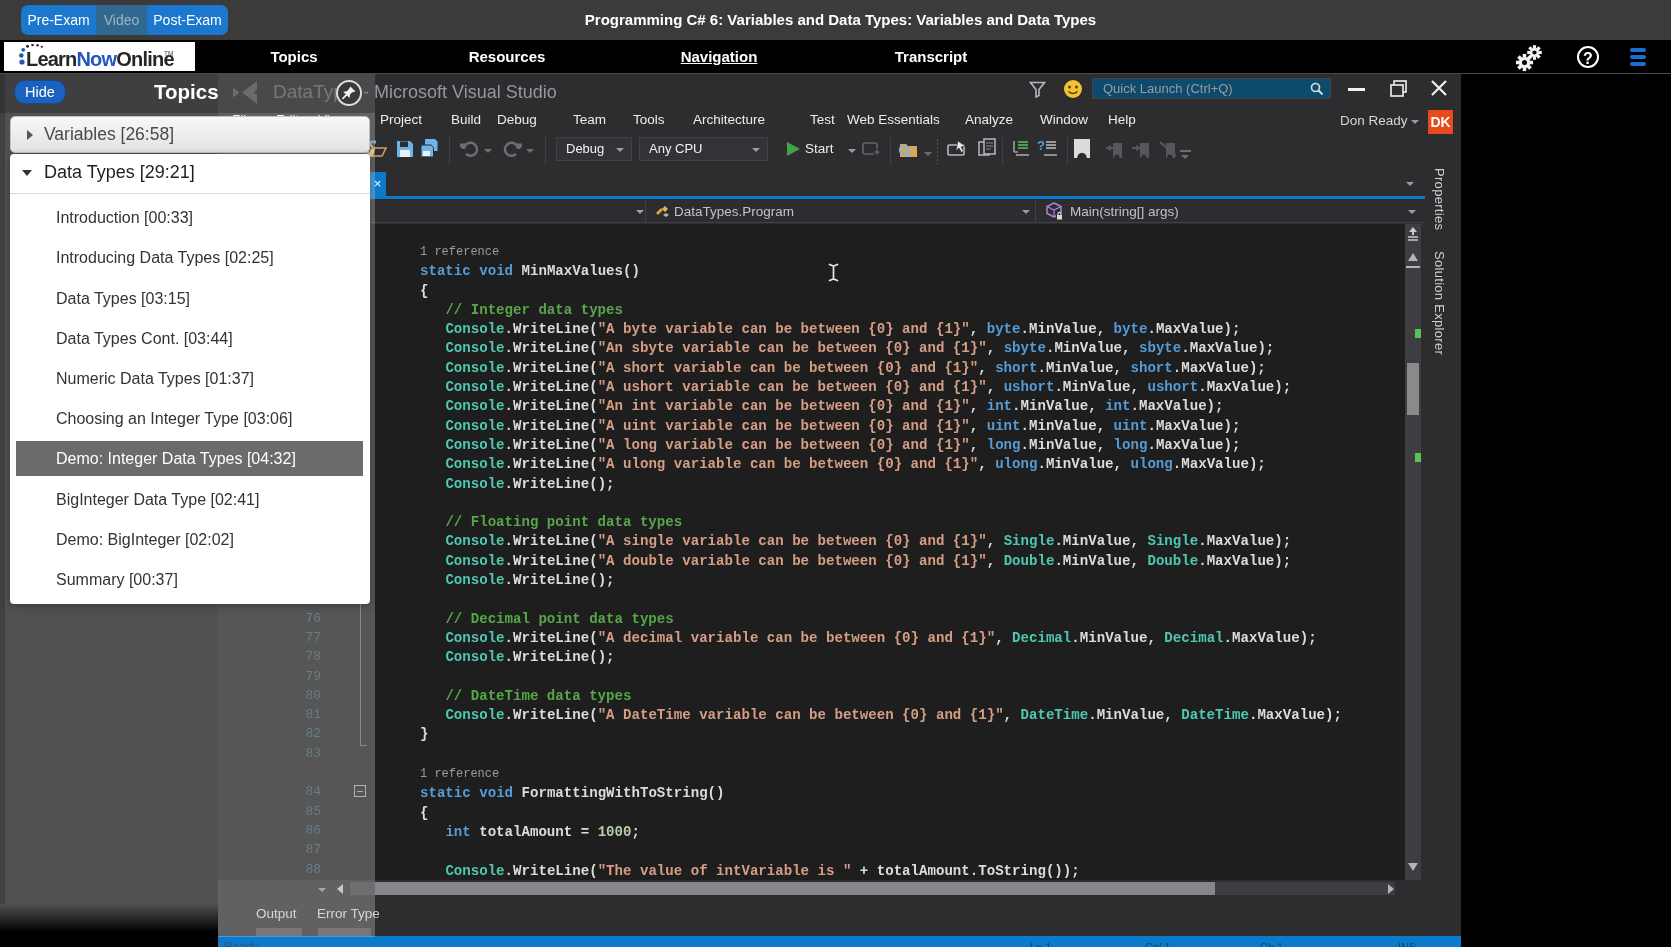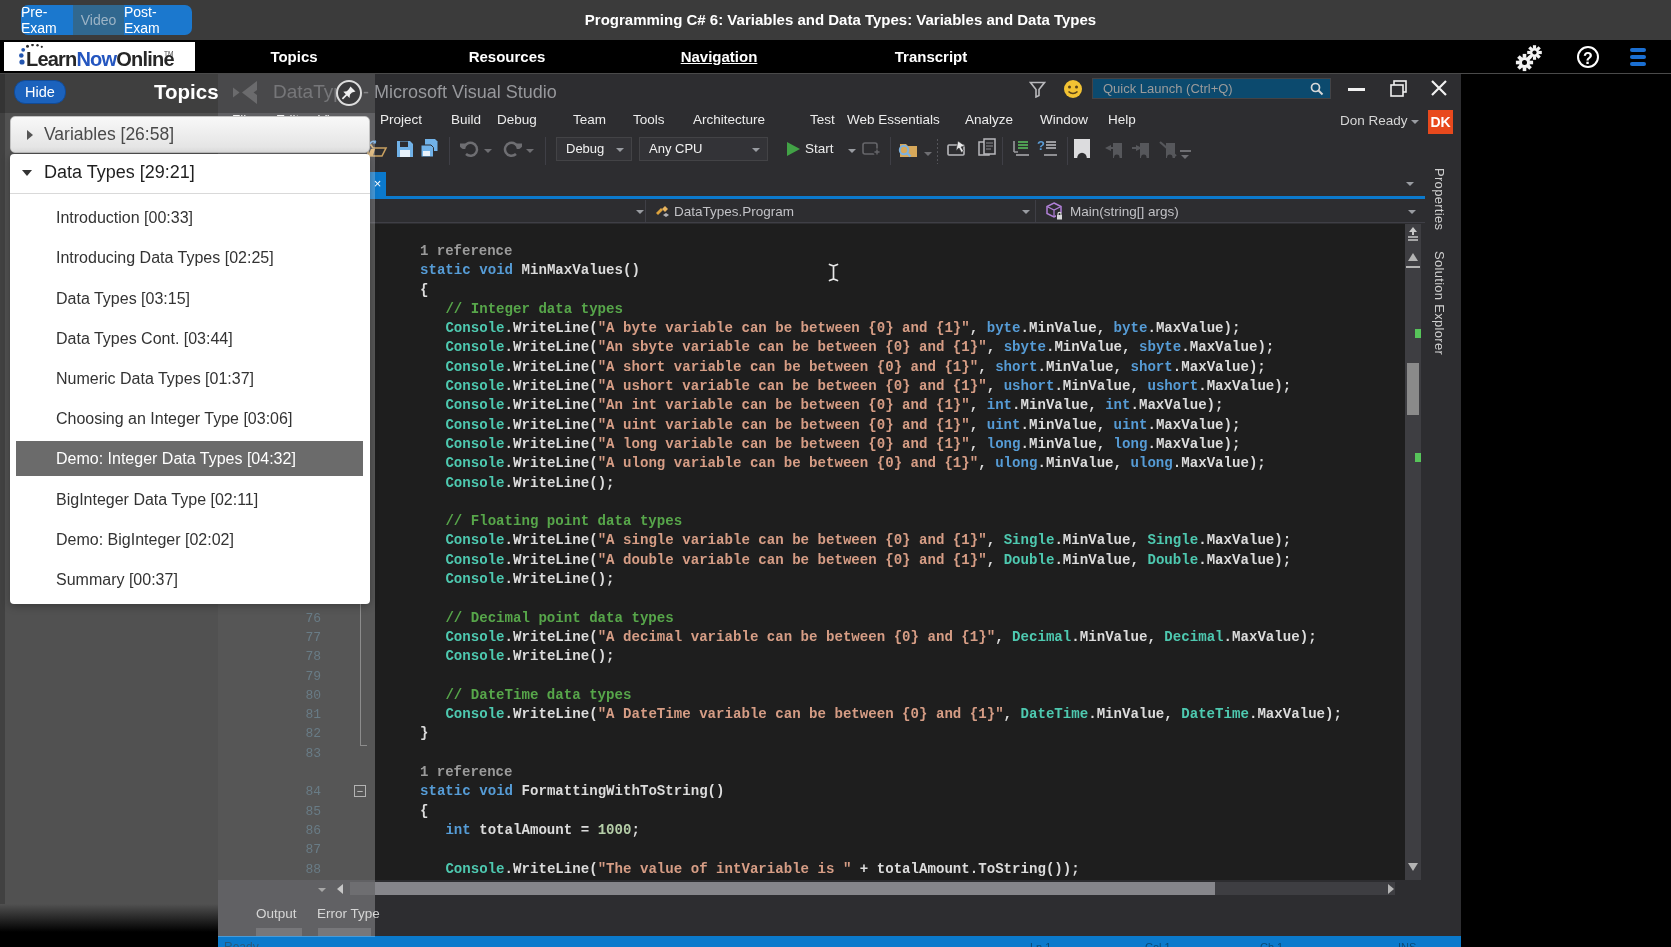--- a/index.html
+++ b/index.html
@@ -55,33 +55,33 @@
   .darr { width:0; height:0; border-top:4px solid #999ca1; border-left:4px solid transparent; border-right:4px solid transparent; }
   .tsep { width:1px; background:#3f3f46; top:63px; height:28px; }
   #qlbox { background:#0c4a6e; border:1px solid #434346; color:#9b9b9b; font-size:13px; }
   .vtab { writing-mode:vertical-rl; color:#cfcfcf; font-size:13px; letter-spacing:0.3px; }
 
   
   #code { left:202px; top:168px; font-family:"Liberation Mono", monospace; font-weight:bold;
      font-size:14.1px; line-height:19.3px; color:#dcdcdc; white-space:pre; }
   #code .k { color:#569cd6; } #code .t { color:#4ec9b0; } #code .s { color:#d69d85; }
   #code .c { color:#57a64a; } #code .n { color:#b5cea8; }
-  #code .r { color:#9b9b9b; font-size:14px; font-weight:bold; }
+  #code .r { color:#9b9b9b; font-size:12px; font-weight:normal; }
   #lnums { left:76px; top:534.7px; width:27px; font-family:"Liberation Mono", monospace;
      font-size:13px; line-height:19.3px; color:#37505e; text-align:right; white-space:pre; }
 </style>
 </head>
 <body>
 <div id="stage">
   <div id="topbar" class="abs"></div>
   <div id="pagetitle" class="abs">Programming C# 6: Variables and Data Types: Variables and Data Types</div>
   <div id="examgrp" class="abs">
-    <div class="btn" style="width:52px;">Pre-Exam</div>
+    <div class="btn" style="width:75px;">Pre-Exam</div>
     <div class="btn mid" style="width:51px;">Video</div>
-    <div class="btn" style="width:68px;">Post-Exam</div>
+    <div class="btn" style="width:81px;">Post-Exam</div>
   </div>
 
   <div id="navbar" class="abs"></div>
   <div class="navitem abs" style="left:294px;">Topics</div>
   <div class="navitem abs" style="left:507px;">Resources</div>
   <div class="navitem abs" style="left:719px; text-decoration:underline;">Navigation</div>
   <div class="navitem abs" style="left:931px;">Transcript</div>
   <div id="logobox" class="abs">
     <svg class="abs" style="left:10px; top:2px;" width="176" height="26">
       <circle cx="8" cy="18" r="2.6" fill="#2456b0"></circle>
@@ -416,17 +416,17 @@
     <div id="dthdr" class="abs">Data Types [29:21]</div>
     <div id="dtsep" class="abs"></div>
     <div class="titem abs" style="top:55px;">Introduction [00:33]</div>
     <div class="titem abs" style="top:95px;">Introducing Data Types [02:25]</div>
     <div class="titem abs" style="top:136px;">Data Types [03:15]</div>
     <div class="titem abs" style="top:176px;">Data Types Cont. [03:44]</div>
     <div class="titem abs" style="top:216px;">Numeric Data Types [01:37]</div>
     <div class="titem abs" style="top:256px;">Choosing an Integer Type [03:06]</div>
     <div id="hirow" class="abs"></div>
     <div class="titem abs" style="top:296px; color:#fff;">Demo: Integer Data Types [04:32]</div>
-    <div class="titem abs" style="top:337px;">BigInteger Data Type [02:11]</div>
+    <div class="titem abs" style="top:337px;">BigInteger Data Type [02:41]</div>
     <div class="titem abs" style="top:377px;">Demo: BigInteger [02:02]</div>
     <div class="titem abs" style="top:417px;">Summary [00:37]</div>
   </div>
 </div>
 
 </body></html>

